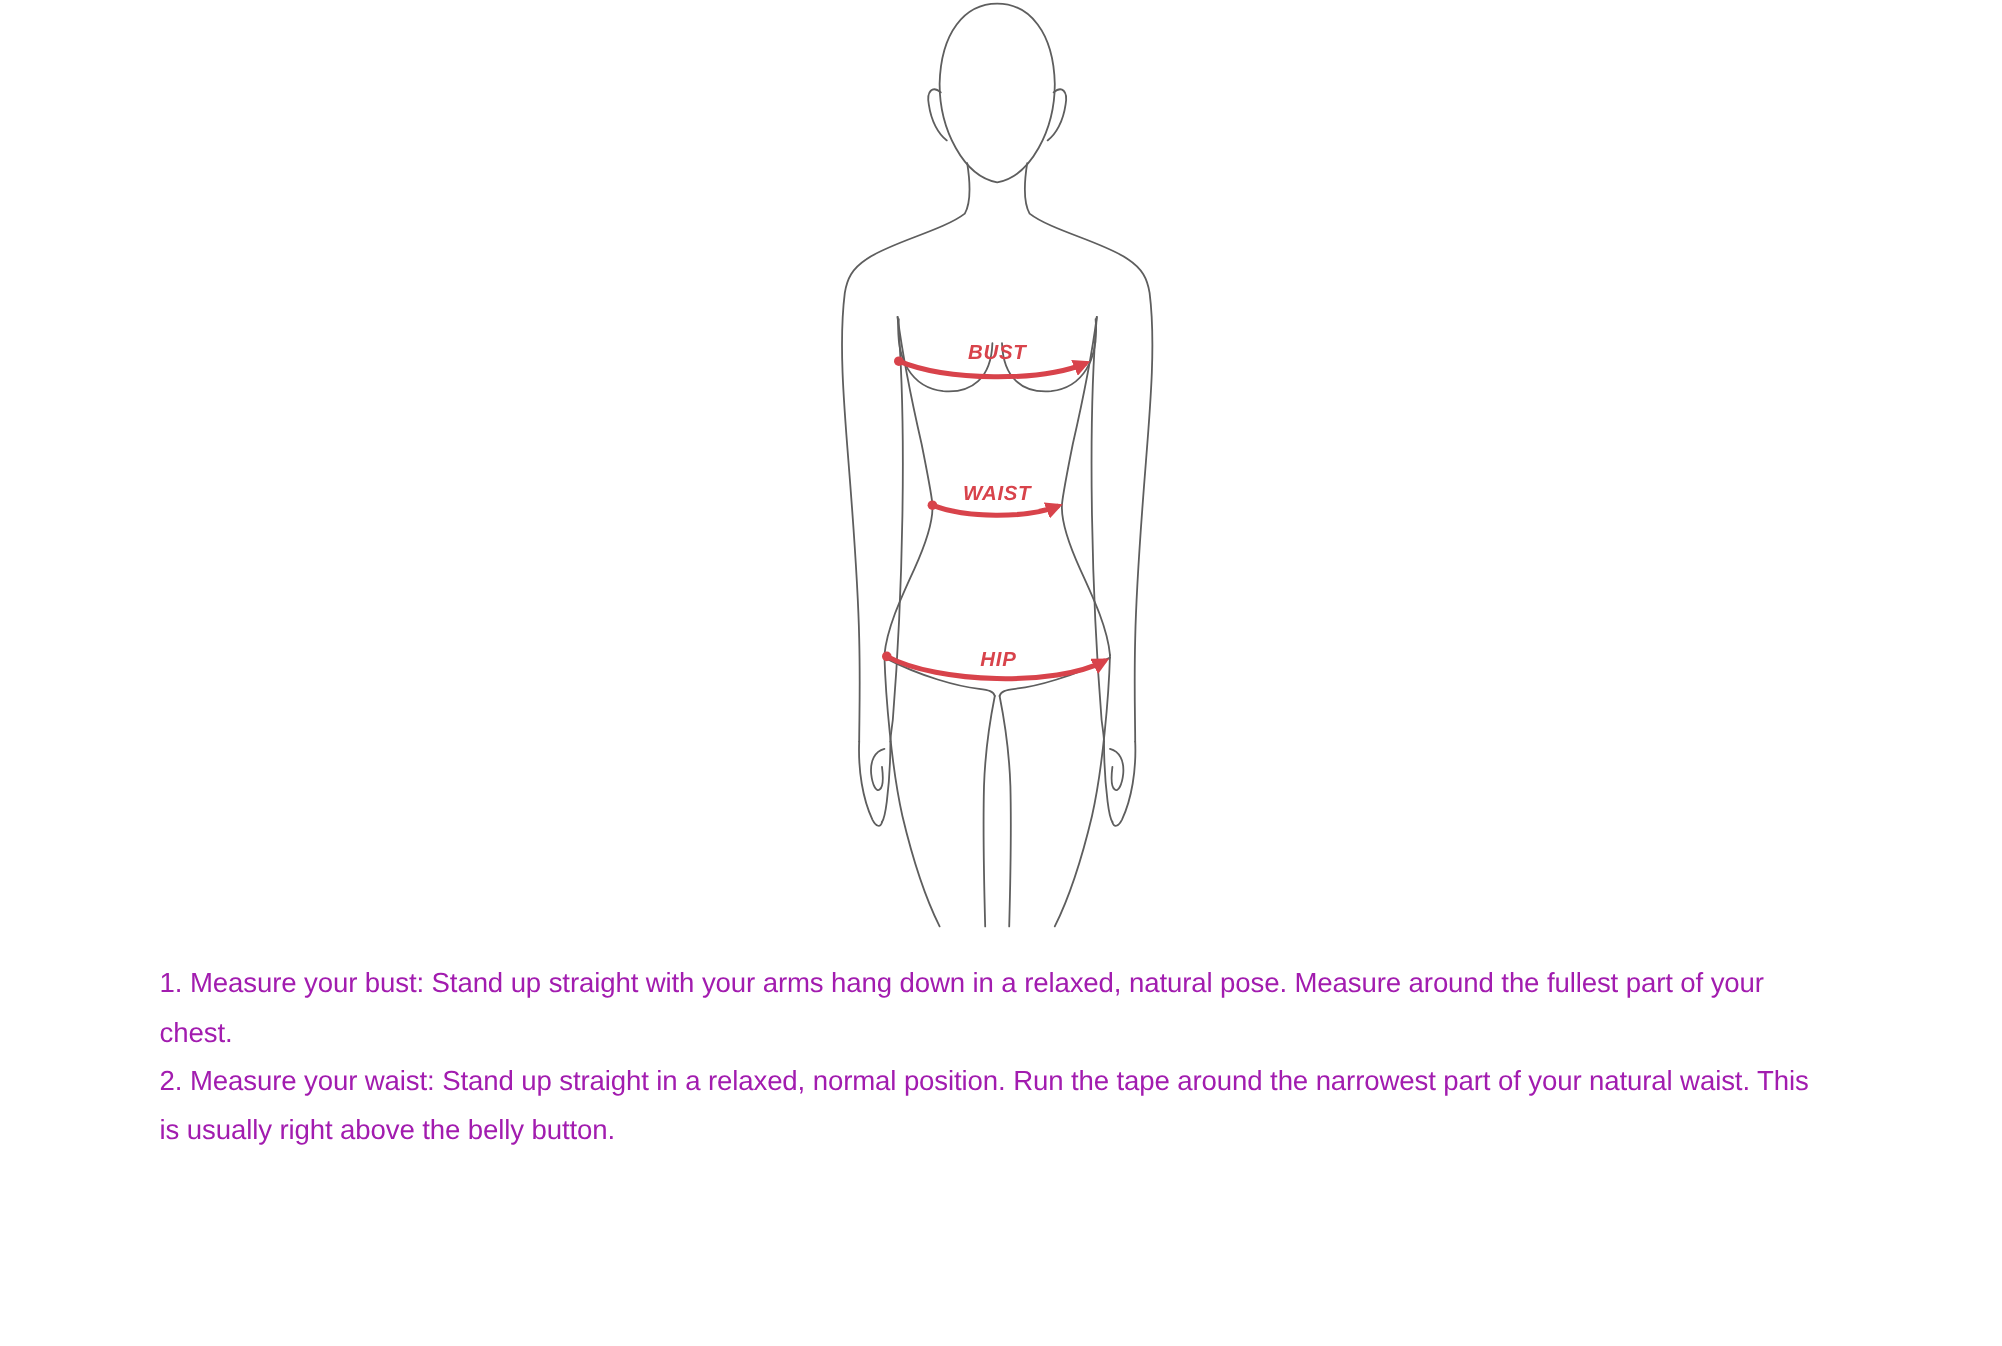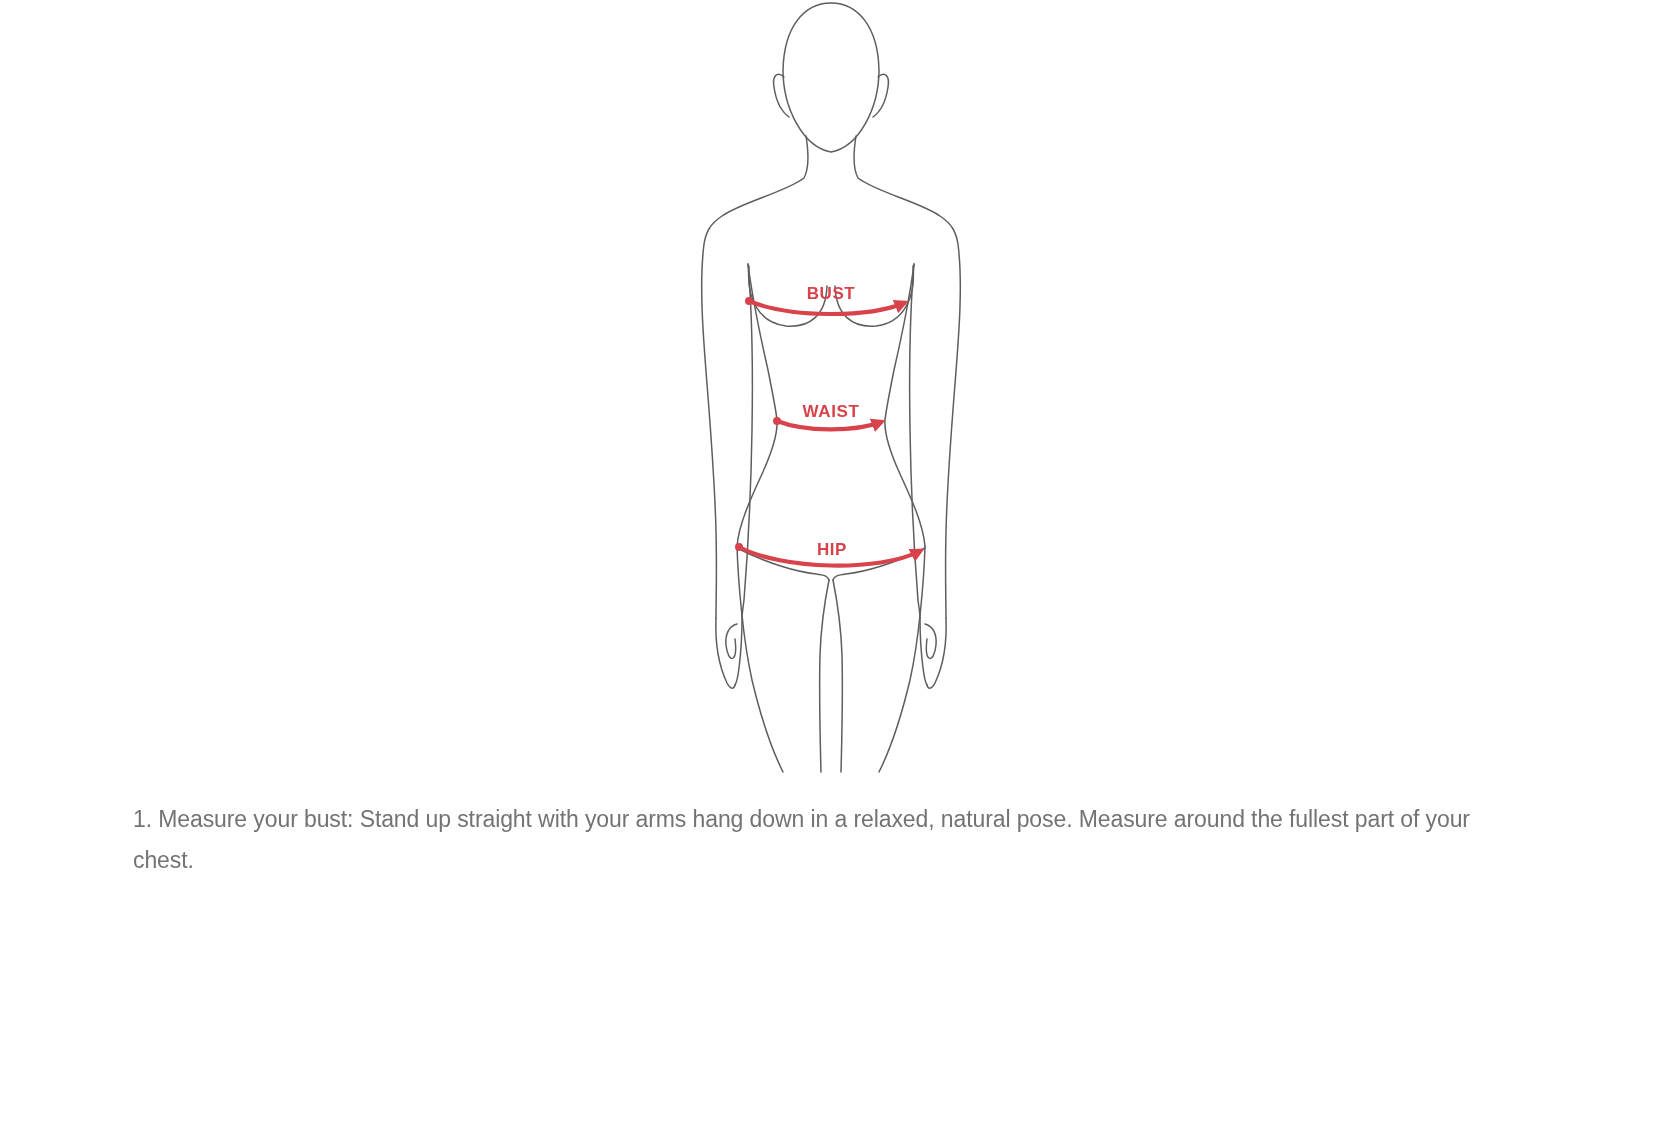--- a/index.html
+++ b/index.html
@@ -13,20 +13,21 @@
     width: 1668px;
     height: 1122px;
     overflow: hidden;
   }
   .figure-wrap {
     position: absolute;
     left: 600px;
     top: 0;
     width: 380px;
     height: 780px;
+    font-style: italic;
   }
   .figure-wrap svg {
     display: block;
     width: 380px;
     height: 780px;
   }
   .outline {
     fill: none;
     stroke: #5e5e5e;
     stroke-width: 1.5;
@@ -45,21 +46,21 @@
     font-family: "Liberation Sans", sans-serif;
     font-size: 17px;
     font-weight: bold;
     letter-spacing: 0.6px;
   }
   .instructions {
     position: absolute;
     left: 133px;
     top: 799px;
     width: 1382px;
-    color: #737373;
+    color: #a21caf;
     font-size: 23px;
     line-height: 40.5px;
     letter-spacing: -0.1px;
   }
   .instructions p {
     margin: 0;
   }
 </style>
 </head>
 <body>
@@ -112,13 +113,14 @@
     <path class="tape" marker-end="url(#arrowhead)" d="M 739,547 C 782,570 880,572 920,551"></path>
 
     <text class="measure-label" x="831" y="299" text-anchor="middle">BUST</text>
     <text class="measure-label" x="831" y="417" text-anchor="middle">WAIST</text>
     <text class="measure-label" x="832" y="555" text-anchor="middle">HIP</text>
   </svg>
 </div>
 
 <div class="instructions">
   <p><span>1.</span> <span>Measure your bust: Stand up straight with your arms hang down in a relaxed, natural pose. Measure around the fullest part of your chest.</span></p>
+  <p><span>2.</span> <span>Measure your waist: Stand up straight in a relaxed, normal position. Run the tape around the narrowest part of your natural waist. This is usually right above the belly button.</span></p>
 </div>
 
 </body></html>

